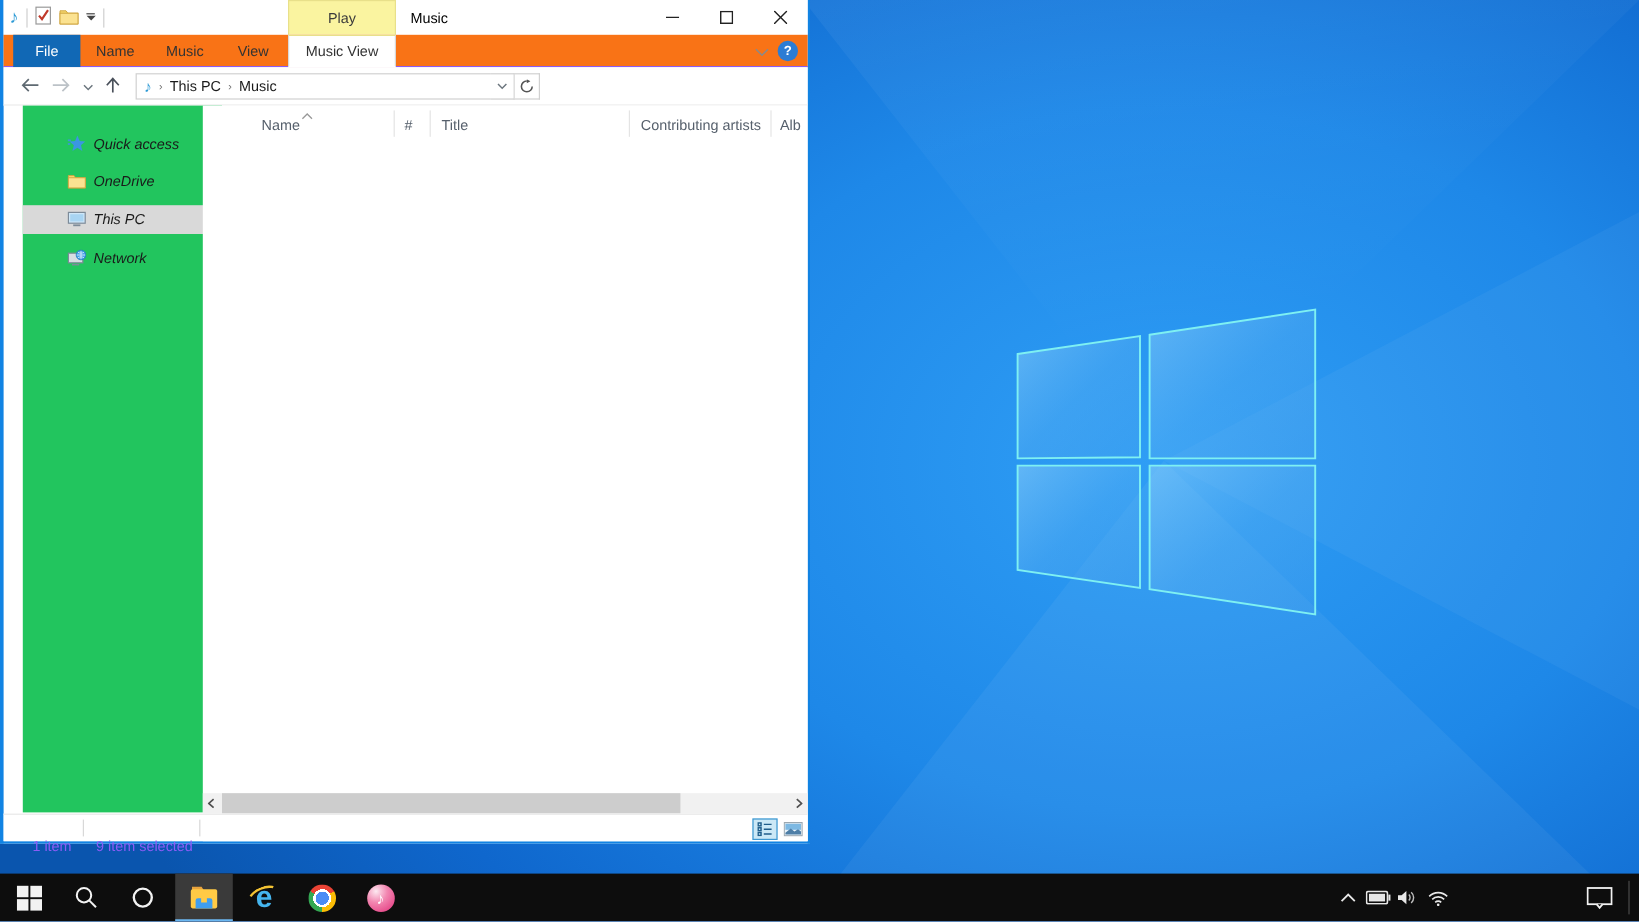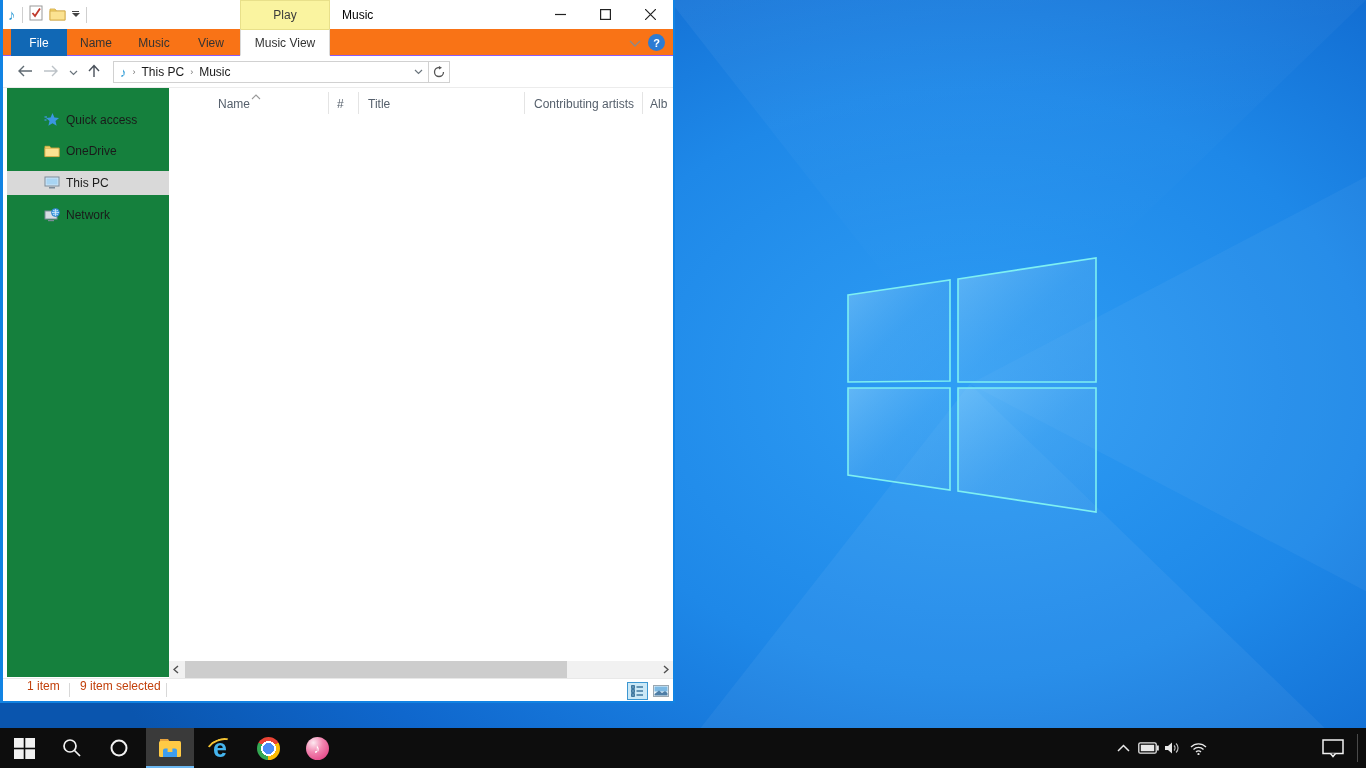--- a/index.html
+++ b/index.html
@@ -49,42 +49,42 @@
   .addr-box .crumb-sep { color:#707070; font-size:9px; padding:0 6px; }
   .addr-box .crumb { color:#1a1a1a; }
   .addr-dd { position:absolute; left:406px; top:5px; width:20px; height:22px; border:1px solid #d1d1d1; border-left:none; display:flex; align-items:center; justify-content:center; background:#fff; }
   .refresh-btn { position:absolute; left:426px; top:5px; width:21px; height:22px; border:1px solid #d1d1d1; border-left:none; display:flex; align-items:center; justify-content:center; background:#fff; }
   .search-box { position:absolute; left:455px; top:5px; width:210px; height:22px; border:1px solid #d1d1d1; display:flex; align-items:center; background:#fff; }
   .search-box input { border:none; outline:none; flex:1; padding:0 6px; font:12px "Liberation Sans",sans-serif; color:#444; }
   .search-box input::placeholder { color:#7a7a7a; }
   .search-mag { padding-right:6px; }
 
   
-  .sidebar { position:absolute; left:4px; top:88px; width:166px; bottom:24px; background:#15803d; }
+  .sidebar { position:absolute; left:16px; top:88px; width:166px; bottom:24px; background:#22c55e;font-style:italic; }
   .side-item { position:absolute; left:0; width:166px; height:24px; display:flex; align-items:center; }
   .side-item .ic { width:16px; height:16px; margin-left:37px; margin-right:6px; flex:none; }
   .side-item.sel { background:#d9d9d9; }
 
   .filearea { position:absolute; left:166px; top:88px; right:0; bottom:0; background:#fff; }
   .cols { position:absolute; left:0; top:0; right:0; height:30px; color:#56606c; }
   .col { position:absolute; top:9px; }
   .col-div { position:absolute; top:4px; width:1px; height:22px; background:#e4e4e4; }
   .sort-caret { position:absolute; left:82px; top:1px; }
   .file-row { position:absolute; left:2px; top:32px; width:502px; height:24px; background:#cce8ff; border:1px solid #91cbf5; display:flex; align-items:center; }
   .file-row .ic { width:16px; height:16px; margin-left:18px; margin-right:6px; flex:none; }
 
   
   .hscroll { position:absolute; left:166px; right:0; top:661px; height:17px; background:#f1f1f1; }
   .hscroll .arrow { position:absolute; top:0; width:14px; height:17px; display:flex; align-items:center; justify-content:center; color:#505050; font-size:10px; }
   .hscroll .left { left:0; } .hscroll .right { right:0; }
   .hscroll .thumb { position:absolute; left:16px; top:0; width:382px; height:17px; background:#cdcdcd; }
 
   
   .statusbar { position:absolute; left:0; right:0; top:678px; height:23px; background:#fff; border-top:1px solid #e8e8e8; }
-  .statusbar .txt { position:absolute; top:0; color:#c2410c; }
+  .statusbar .txt { position:absolute; top:19px; color:#8b5cf6; }
   .st-sep { position:absolute; top:4px; width:1px; height:14px; background:#d8d8d8; }
   .view-btn { position:absolute; top:3px; width:21px; height:18px; display:flex; align-items:center; justify-content:center; }
   .view-btn.sel { background:#cbe8f6; border:1px solid #3d97d1; }
 
   
   .taskbar { position:absolute; left:0; top:728px; width:1366px; height:40px; background:#0d0d0d; }
   .tb-btn { position:absolute; top:0; width:48px; height:40px; display:flex; align-items:center; justify-content:center; }
   .tb-btn.active { background:#3a3a3a; box-shadow:inset 0 -2px 0 #6cb8f2; }
   .tray { position:absolute; right:0; top:0; height:40px; }
   .tray-ic { position:absolute; top:0; height:40px; display:flex; align-items:center; justify-content:center; }

